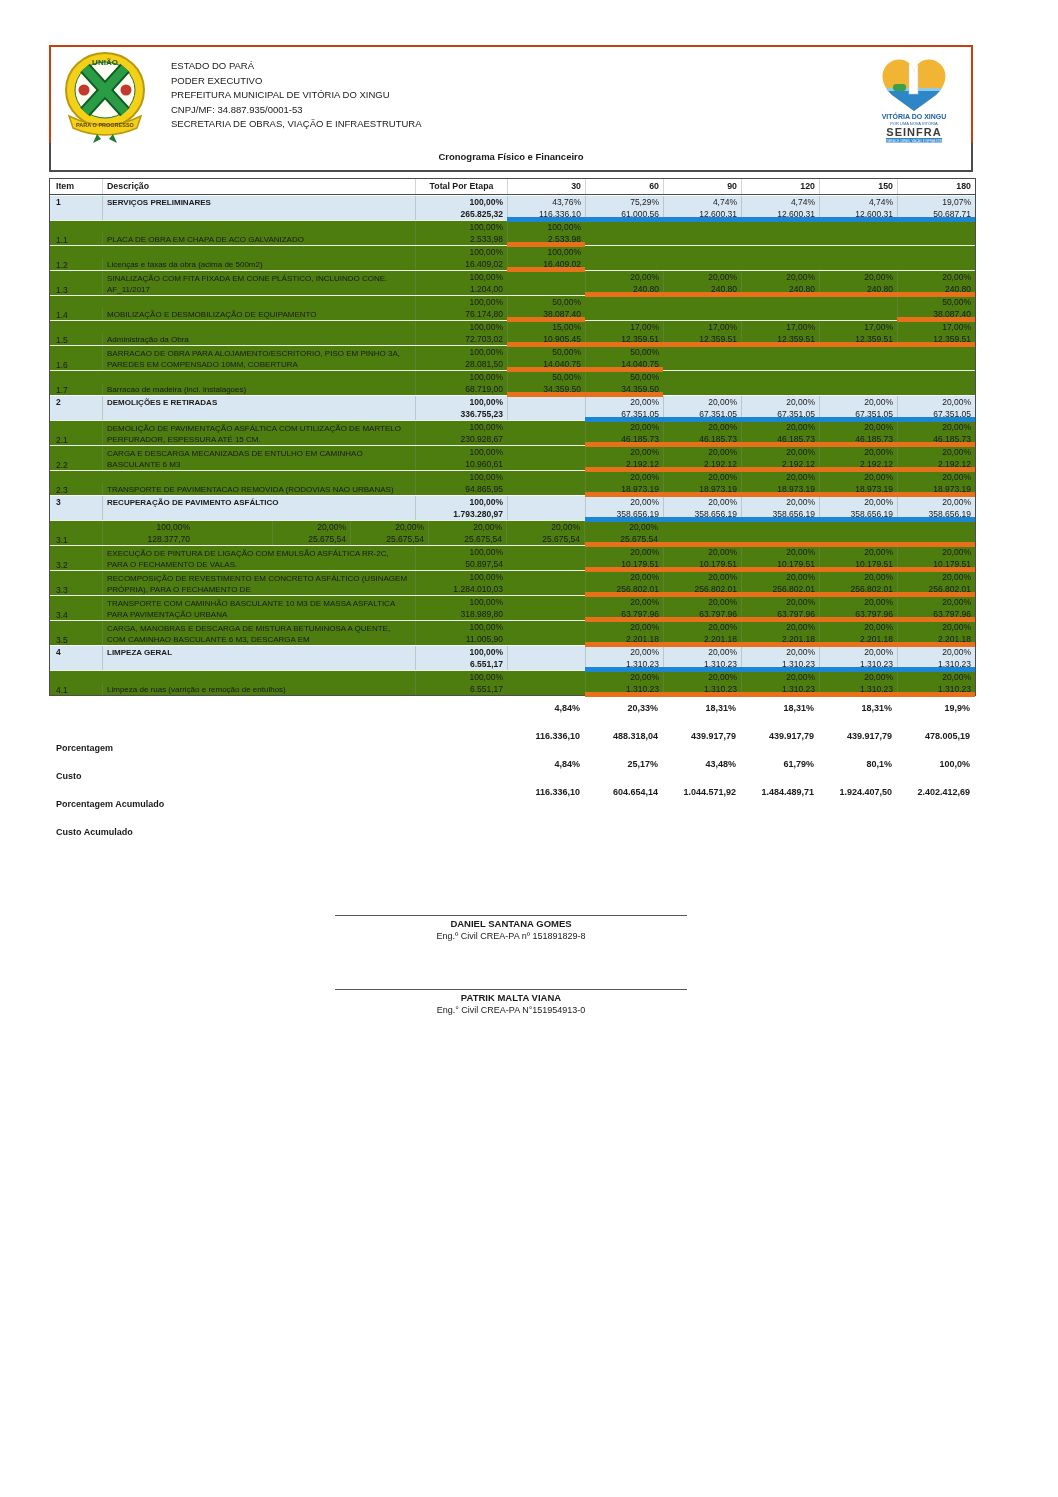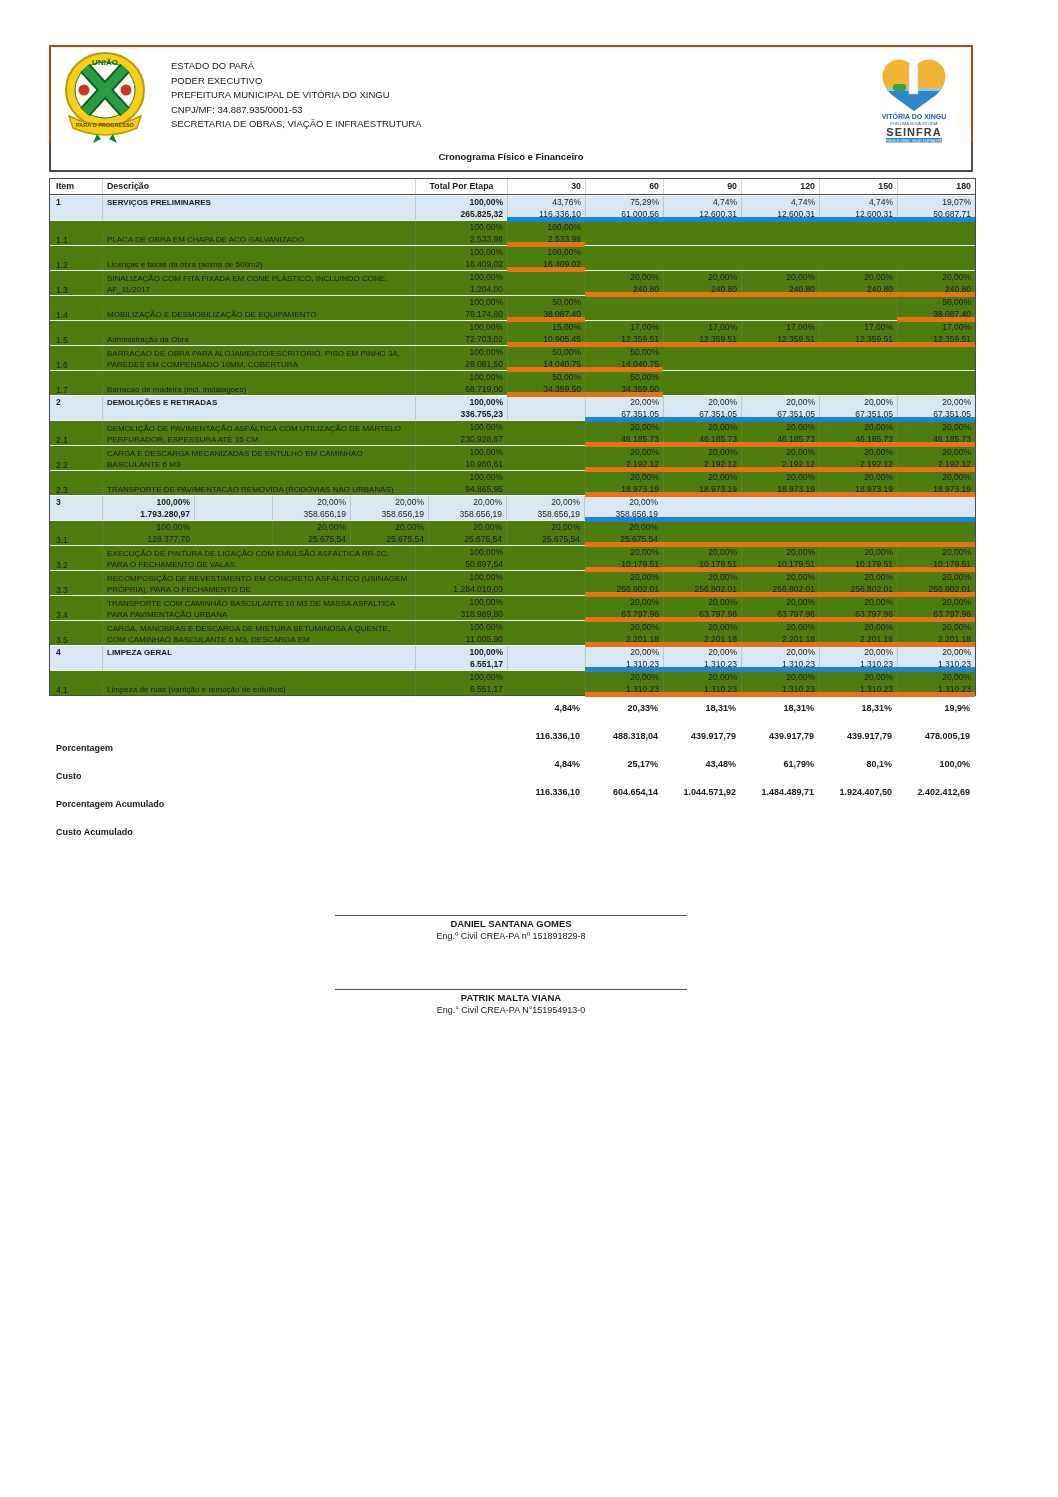--- a/index.html
+++ b/index.html
@@ -437,20 +437,21 @@
             <div class="l2">18.973,19</div>
           </div>
           <div class="c c-p num">
             <div class="l1">20,00%</div>
             <div class="l2">18.973,19</div>
           </div>
           <div class="bar orange" style="left: 535px; width: 390px;"></div>
         </div>
         <div class="trow section">
           <div class="c c-item">3</div>
+          <div class="c c-desc">RECUPERAÇÃO DE PAVIMENTO ASFÁLTICO</div>
           <div class="c c-total num">
             <div class="l1">100,00%</div>
             <div class="l2">1.793.280,97</div>
           </div>
           <div class="c c-p num"></div>
           <div class="c c-p num">
             <div class="l1">20,00%</div>
             <div class="l2">358.656,19</div>
           </div>
           <div class="c c-p num">

